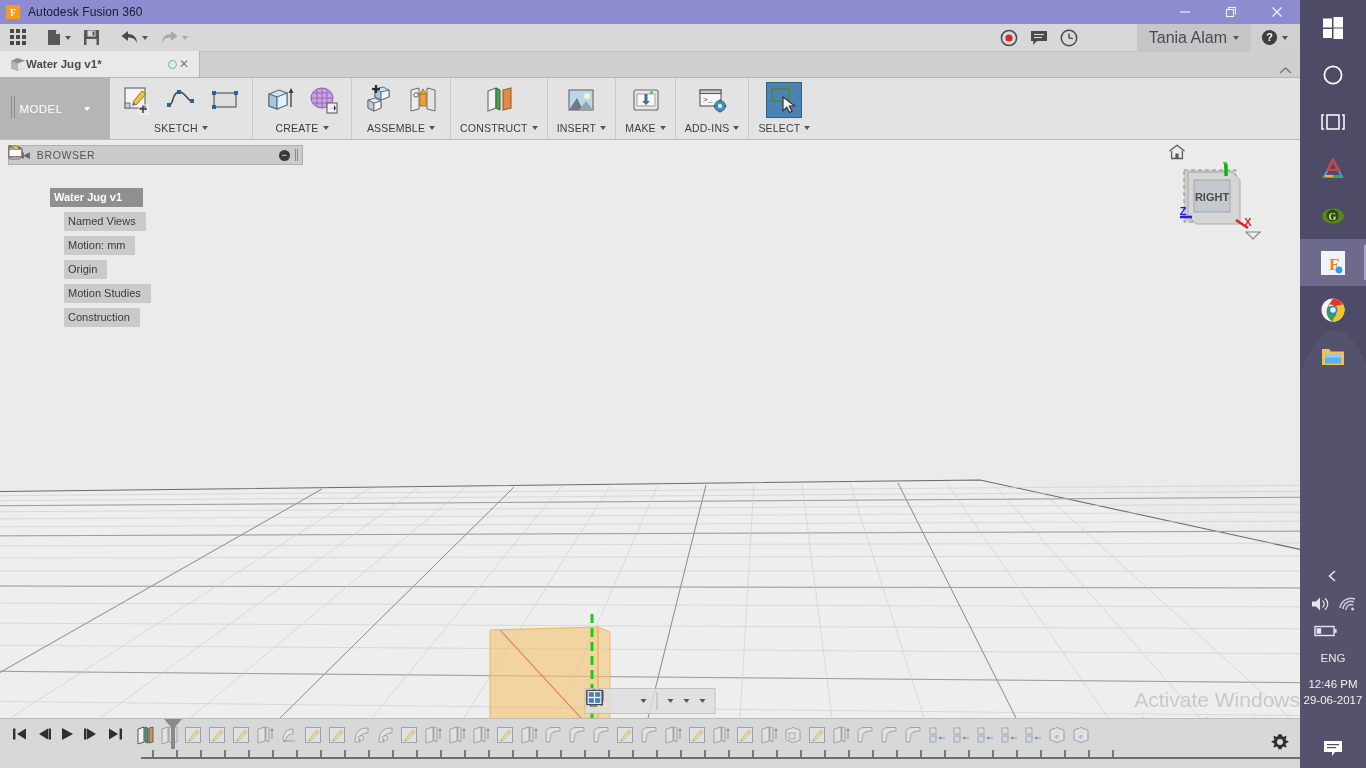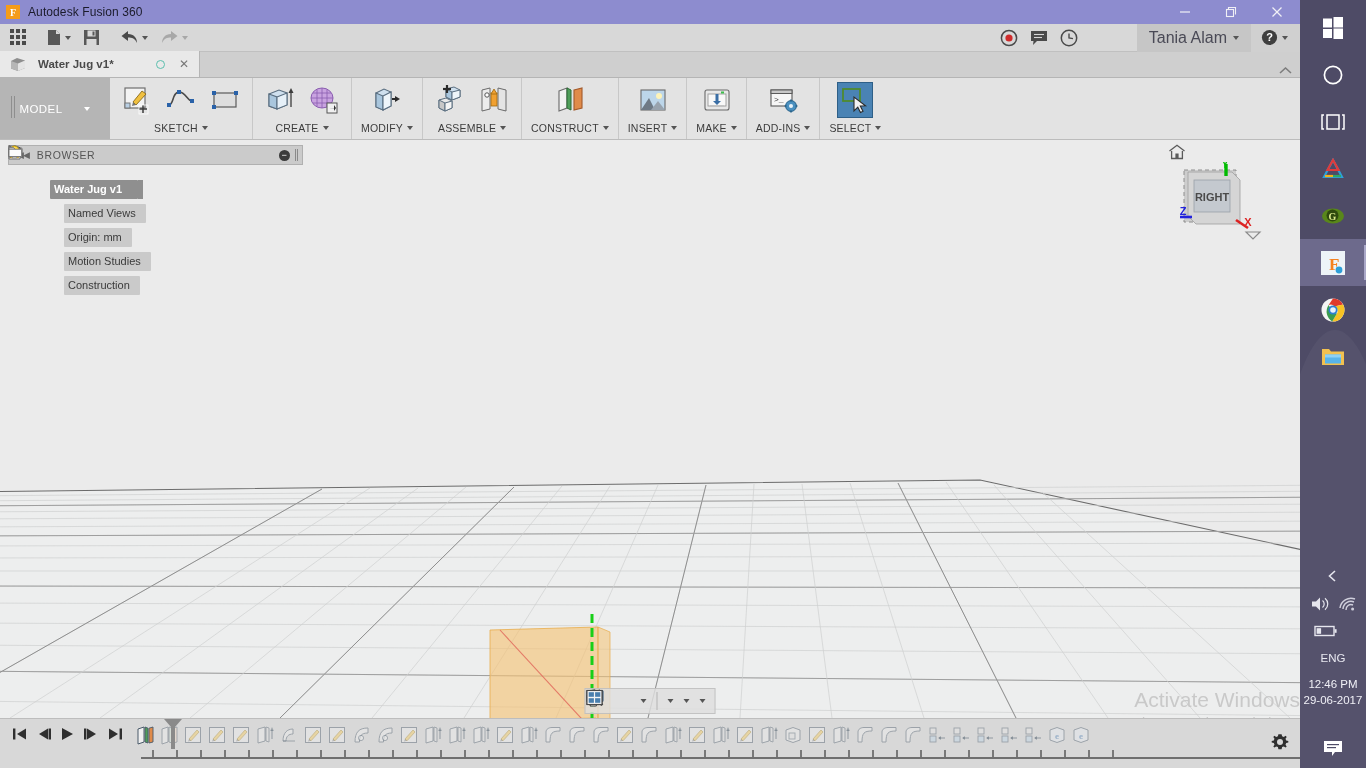--- a/index.html
+++ b/index.html
@@ -72,21 +72,21 @@
 
   
   .tabbar {
     position: absolute; left: 0; top: 52px; width: 1300px; height: 26px;
     background: #cfcfcf; border-bottom: 1px solid #b5b5b5;
     display: flex; align-items: flex-end;
   }
   .doc-tab {
     height: 26px; background: #e9e9e9;
     border-right: 1px solid #b5b5b5;
-    display: flex; align-items: center; gap: 12px;
+    display: flex; align-items: center; gap: 0;
     padding: 0 8px 0 10px; min-width: 200px;
   }
   .doc-tab .tab-label { font-size: 11.5px; color: #4a4a4a; font-weight: bold; }
   .tab-dot {
     width: 9px; height: 9px; border-radius: 50%;
     border: 1.4px solid #5bbfae; margin-left: auto;
   }
   .tab-x { font-size: 12px; color: #777; padding: 0 2px; line-height: 1; }
   .tabbar-collapse { margin-left: auto; padding-right: 8px; color: #777; font-size: 10px; }
 
@@ -148,21 +148,21 @@
   }
   .hdr-arrows { color: #666; font-size: 9px; margin-right: 8px; letter-spacing: -1px; }
   .hdr-right { margin-left: auto; display: flex; align-items: center; gap: 5px; }
   .circ-btn {
     width: 11px; height: 11px; border-radius: 50%; background: #3b3b3b;
     display: flex; align-items: center; justify-content: center;
     color: #fff; font-size: 9px; line-height: 1;
   }
   .vgrip { width: 3px; height: 12px; border-left: 1px solid #8a8a8a; border-right: 1px solid #8a8a8a; }
 
-  .tree { margin-top: 12px; }
+  .tree { margin-top: 20px; }
   .tree-row {
     display: flex; align-items: center; height: 24px;
     font-size: 11px; color: #3a3a3a;
   }
   .tree-expander {
     width: 16px; display: flex; align-items: center; justify-content: center;
     color: #555; font-size: 9px;
   }
   .row-chip {
     display: flex; align-items: center; gap: 6px;
@@ -456,39 +456,20 @@
             <polygon points="20,23 25,23 25,20 27,23 25,26 25,23.2" fill="#333"></polygon>
           </svg>
         </div>
       </div>
       <div class="rib-label">
         <span>CREATE</span>
         <span class="caret-dn"></span>
       </div>
     </div>
 
-    <div class="rib-group">
-      <div class="rib-icons">
-        <div class="rib-btn">
-          <svg width="30" height="30" viewBox="0 0 30 30">
-            <path d="M4,8 L12,4 L19,7 L19,21 L11,25 L4,22 Z" fill="#cfe0ee" stroke="#5a6e80" stroke-width="1.1"></path>
-            <path d="M4,8 L11,11 L11,25 L4,22 Z" fill="#a9c6dd" stroke="#5a6e80" stroke-width="1.1"></path>
-            <path d="M11,11 L19,7 L19,21 L11,25 Z" fill="#eef5fa" stroke="#5a6e80" stroke-width="1.1"></path>
-            <g stroke="#2b2b2b" stroke-width="2">
-                <line x1="20" y1="14" x2="25" y2="14"></line>
-              </g>
-            <polygon points="28,14 23,11 23,17" fill="#2b2b2b"></polygon>
-          </svg>
-        </div>
-      </div>
-      <div class="rib-label">
-        <span>MODIFY</span>
-        <span class="caret-dn"></span>
-      </div>
-    </div>
 
     <div class="rib-group">
       <div class="rib-icons">
         <div class="rib-btn">
           <svg width="30" height="30" viewBox="0 0 30 30">
             <path d="M11,4 L19,2 L25,5 L25,12 L17,15 L11,12 Z" fill="#cfe0ee" stroke="#5a6e80" stroke-width="1"></path>
             <path d="M11,4 L17,7 L17,15 L11,12 Z" fill="#a9c6dd" stroke="#5a6e80" stroke-width="1"></path>
             <path d="M17,7 L25,5 L25,12 L17,15 Z" fill="#eef5fa" stroke="#5a6e80" stroke-width="1"></path>
             <path d="M4,15 L11,13 L17,16 L17,23 L10,26 L4,23 Z" fill="#e9e9e9" stroke="#5a6e80" stroke-width="1"></path>
             <path d="M4,15 L10,18 L10,26 L4,23 Z" fill="#c8c8c8" stroke="#5a6e80" stroke-width="1"></path>
@@ -747,24 +728,42 @@
           </span>
         </div>
 
         <div class="tree-row" style="padding-left:56px">
           <span class="row-chip">
             <svg class="docicon" viewBox="0 0 13 15">
               <path d="M1,1 L8.5,1 L12,4.5 L12,14 L1,14 Z" fill="#fcfcfc" stroke="#6f6f6f" stroke-width="1"></path>
               <path d="M8.5,1 L8.5,4.5 L12,4.5 Z" fill="#d8d8d8" stroke="#6f6f6f" stroke-width=".8"></path>
               <rect x="2.4" y="10.6" width="8" height="2.2" fill="#f0c14b" stroke="#9a7a16" stroke-width=".6"></rect>
             </svg>
-            <span class="row-label">Origin: mm</span>
+            <span class="row-label">Motion: mm</span>
           </span>
         </div>
 
+        <div class="tree-row" style="padding-left:40px">
+          <span class="tree-expander">
+            <svg width="11" height="13" viewBox="0 0 11 13">
+              <polygon points="2,1.5 9.5,6.5 2,11.5" fill="none" stroke="#6a6a6a" stroke-width="1.3"></polygon>
+            </svg>
+          </span>
+          <svg class="bulb" viewBox="0 0 13 14" style="margin-right:5px">
+            <circle cx="6.5" cy="5.5" r="4.4" fill="#ffd84a" stroke="#b99400" stroke-width=".9"></circle>
+            <rect x="4.4" y="9.6" width="4.2" height="3.4" fill="#cfcfcf" stroke="#8a8a8a" stroke-width=".7"></rect>
+          </svg>
+          <span class="row-chip">
+            <svg class="folder" viewBox="0 0 16 14">
+              <path d="M1,3 L6,3 L7.3,4.6 L14.6,4.6 L14.6,12.4 L1,12.4 Z" fill="#fbfbfb" stroke="#777" stroke-width="1"></path>
+              <path d="M1,3 L6,3 L7.3,4.6 L1,4.6 Z" fill="#dcdcdc" stroke="#777" stroke-width="1"></path>
+            </svg>
+            <span class="row-label">Origin</span>
+          </span>
+        </div>
 
         <div class="tree-row" style="padding-left:40px">
           <span class="tree-expander">
             <svg width="11" height="13" viewBox="0 0 11 13">
               <polygon points="2,1.5 9.5,6.5 2,11.5" fill="none" stroke="#6a6a6a" stroke-width="1.3"></polygon>
             </svg>
           </span>
           <span class="row-chip">
             <svg class="folder" viewBox="0 0 16 14">
               <path d="M1,3 L6,3 L7.3,4.6 L14.6,4.6 L14.6,12.4 L1,12.4 Z" fill="#fbfbfb" stroke="#777" stroke-width="1"></path>

